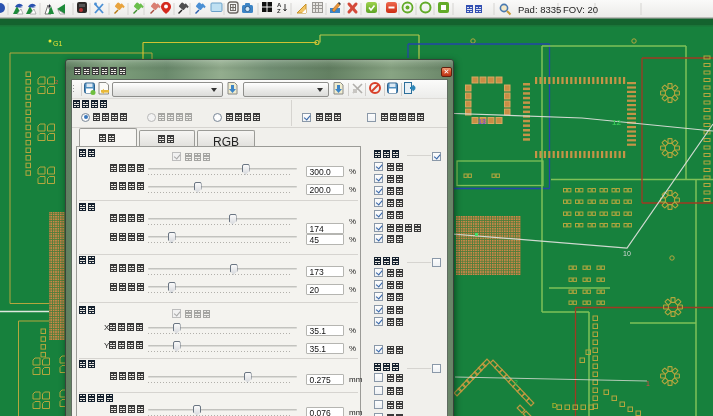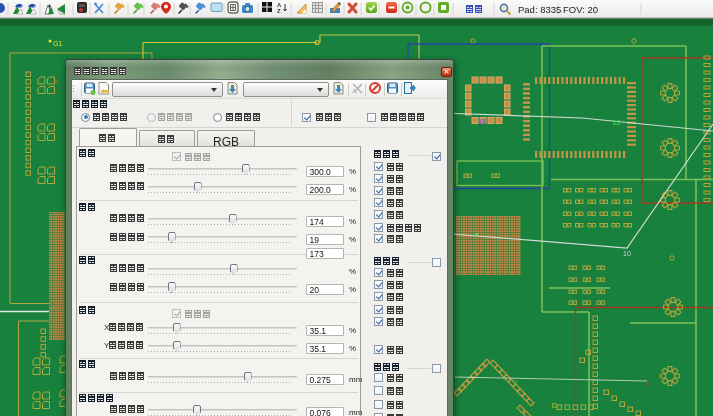--- a/index.html
+++ b/index.html
@@ -681,34 +681,34 @@
         <div class="track" style="left:71.0px;top:39.0px;width:149px"></div>
         <div class="ticks" style="left:71.0px;top:45.0px;width:144px"></div>
         <div class="thumb" style="left:116.5px;top:35.0px"></div>
         <div class="vbox" style="left:228.5px;top:37.0px">200.0</div>
         <div class="unit" style="left:272.0px;top:38.0px">%</div>
         <div class="abs" style="left:2.0px;top:56.5px"><i class="cd"></i><i class="cd"></i></div>
         <div class="abs" style="left:33.0px;top:67.5px"><i class="c"></i><i class="c"></i><i class="c"></i><i class="c"></i></div>
         <div class="track" style="left:71.0px;top:71.0px;width:149px"></div>
         <div class="ticks" style="left:71.0px;top:77.0px;width:144px"></div>
         <div class="thumb" style="left:151.5px;top:67.0px"></div>
-        <div class="vbox" style="left:228.5px;top:69.0px">174</div>
+        <div class="vbox" style="left:228.5px;top:76px">174</div>
         <div class="unit" style="left:272.0px;top:70.0px">%</div>
         <div class="abs" style="left:33.0px;top:86.0px"><i class="c"></i><i class="c"></i><i class="c"></i><i class="c"></i></div>
         <div class="track" style="left:71.0px;top:89.5px;width:149px"></div>
         <div class="ticks" style="left:71.0px;top:95.5px;width:144px"></div>
         <div class="thumb" style="left:90.5px;top:85.5px"></div>
-        <div class="vbox" style="left:228.5px;top:87.5px">19</div>
+        <div class="vbox" style="left:228.5px;top:87.5px">45</div>
         <div class="unit" style="left:272.0px;top:88.5px">%</div>
         <div class="abs" style="left:2.0px;top:109.0px"><i class="cd"></i><i class="cd"></i></div>
         <div class="abs" style="left:33.0px;top:117.5px"><i class="c"></i><i class="c"></i><i class="c"></i><i class="c"></i></div>
         <div class="track" style="left:71.0px;top:121.0px;width:149px"></div>
         <div class="ticks" style="left:71.0px;top:127.0px;width:144px"></div>
         <div class="thumb" style="left:152.5px;top:117.0px"></div>
-        <div class="vbox" style="left:228.5px;top:101px">173</div>
+        <div class="vbox" style="left:228.5px;top:119.0px">173</div>
         <div class="unit" style="left:272.0px;top:120.0px">%</div>
         <div class="abs" style="left:33.0px;top:136.0px"><i class="c"></i><i class="c"></i><i class="c"></i><i class="c"></i></div>
         <div class="track" style="left:71.0px;top:139.5px;width:149px"></div>
         <div class="ticks" style="left:71.0px;top:145.5px;width:144px"></div>
         <div class="thumb" style="left:90.5px;top:135.5px"></div>
         <div class="vbox" style="left:228.5px;top:137.5px">20</div>
         <div class="unit" style="left:272.0px;top:138.5px">%</div>
         <div class="abs" style="left:2.0px;top:159.5px"><i class="cd"></i><i class="cd"></i></div>
         <div class="chk dis dison" style="left:94.5px;top:162.0px"></div>
         <div class="abs" style="left:107.5px;top:163.0px"><i class="cg"></i><i class="cg"></i><i class="cg"></i></div>

